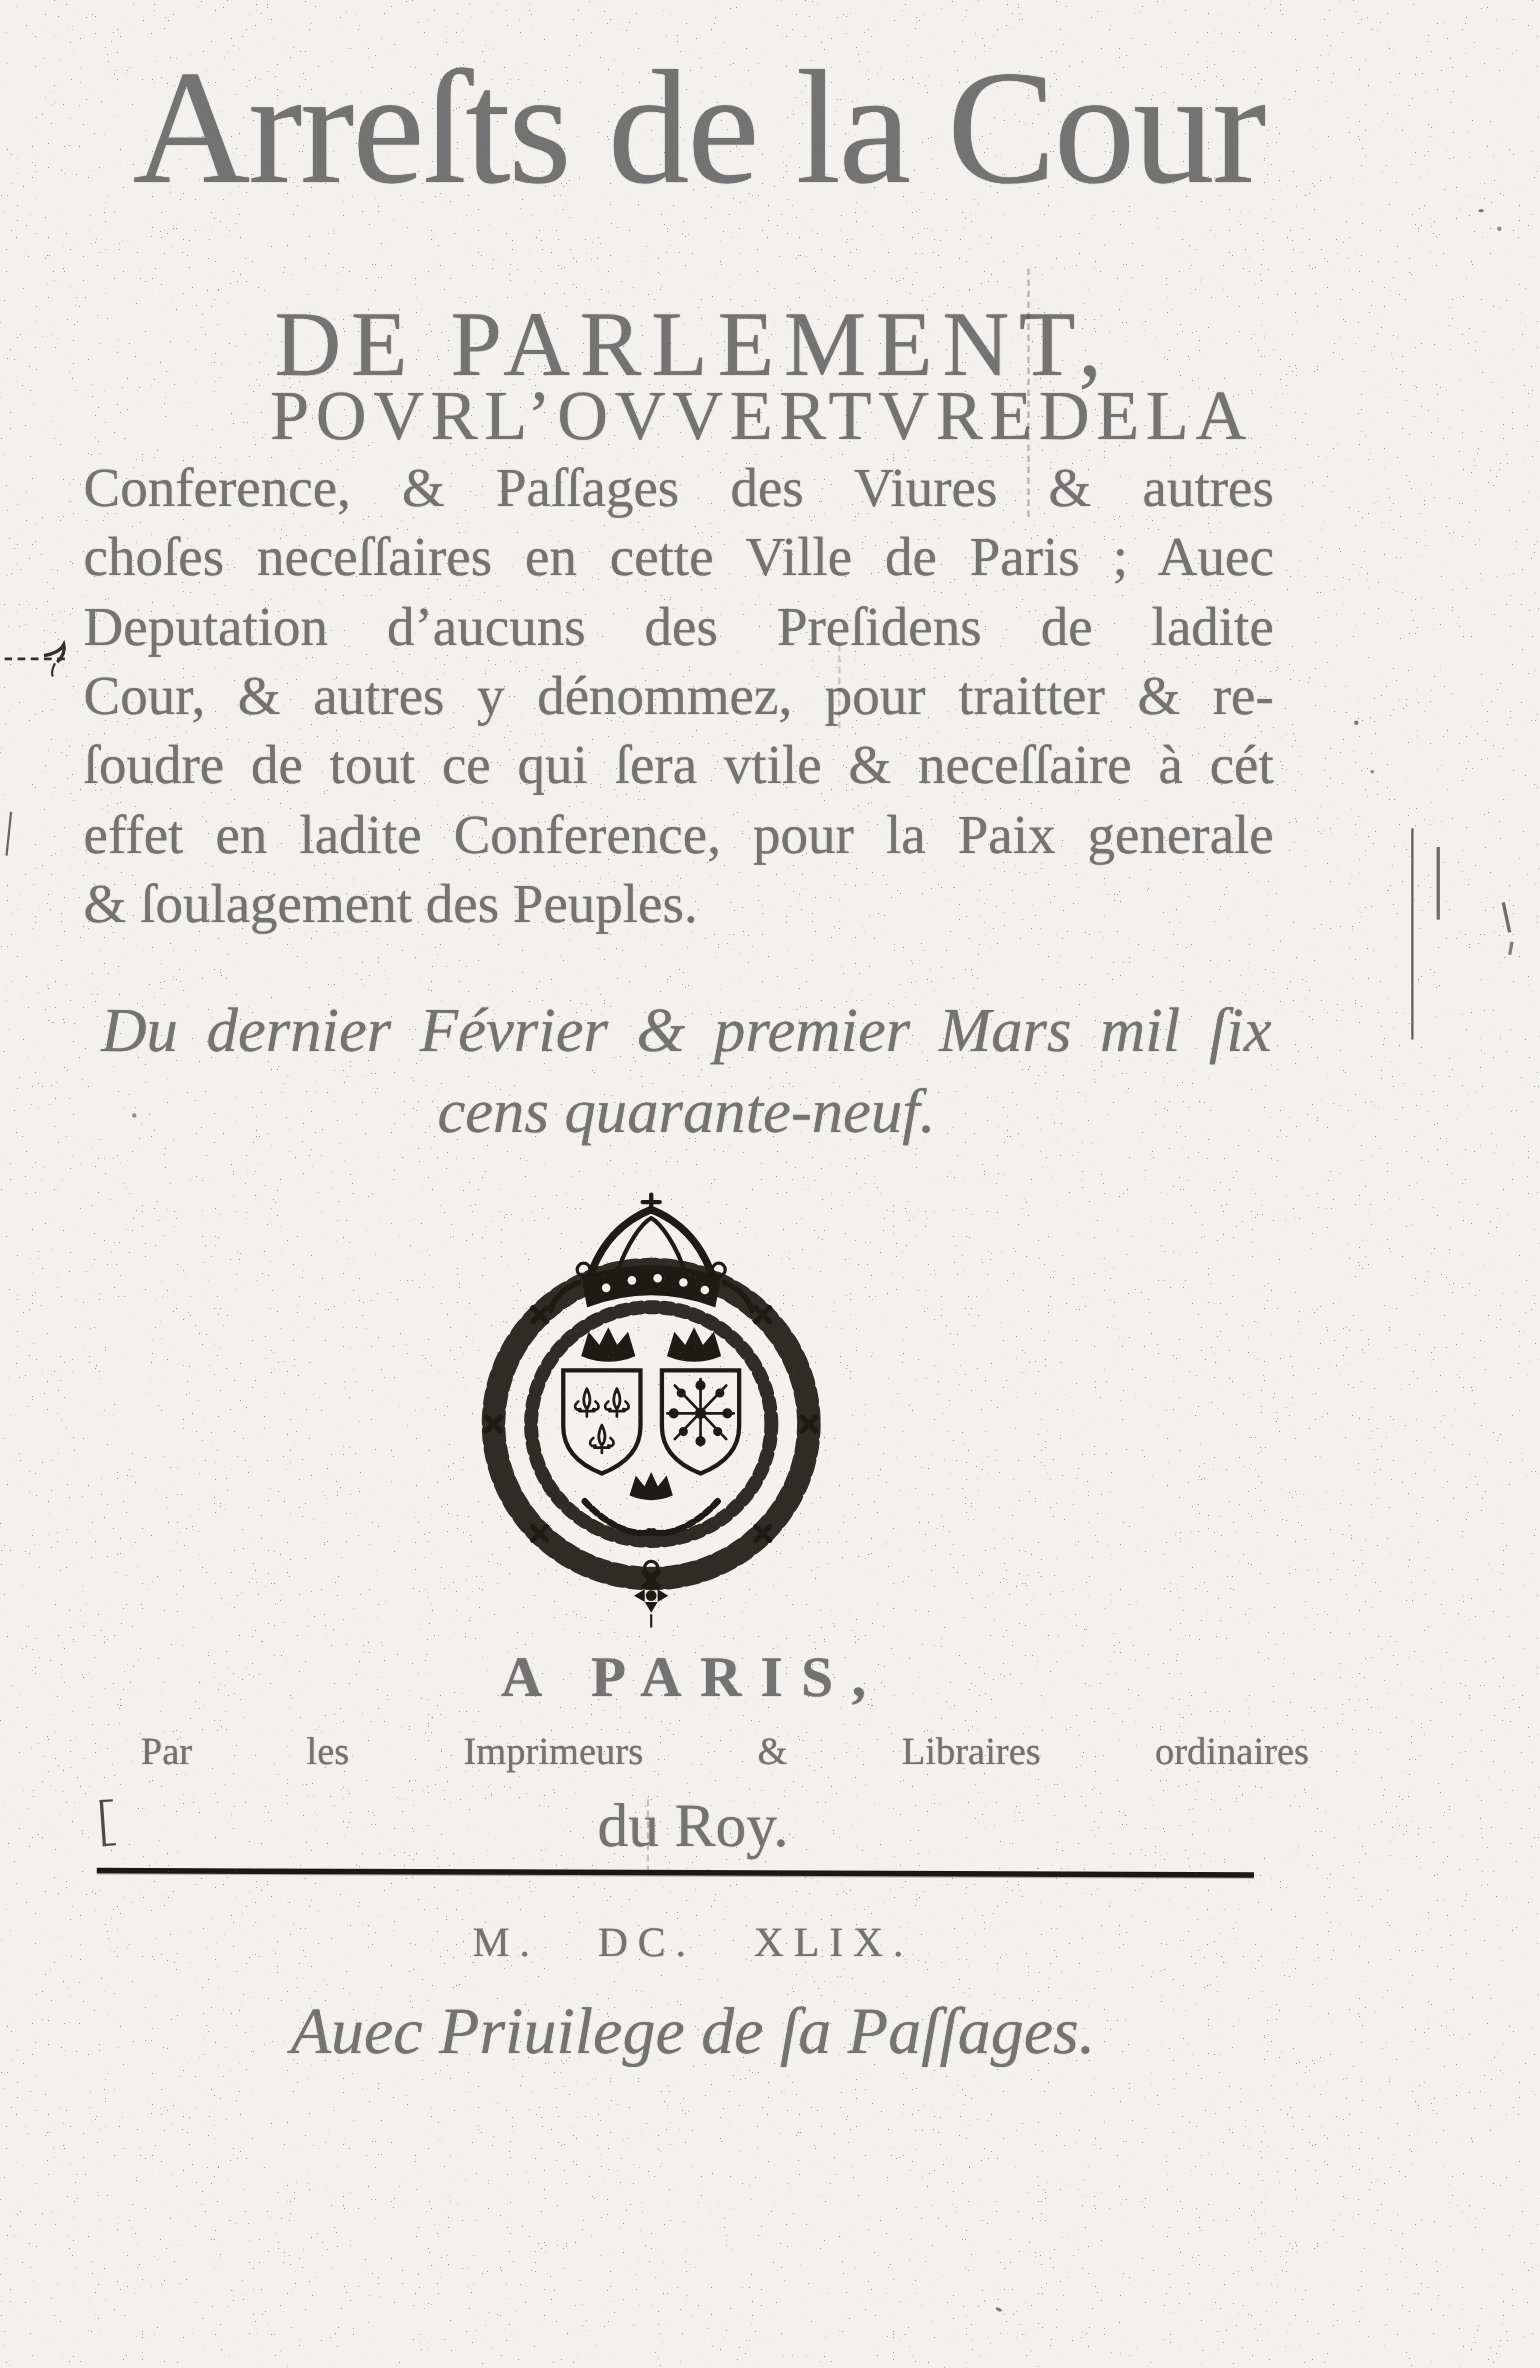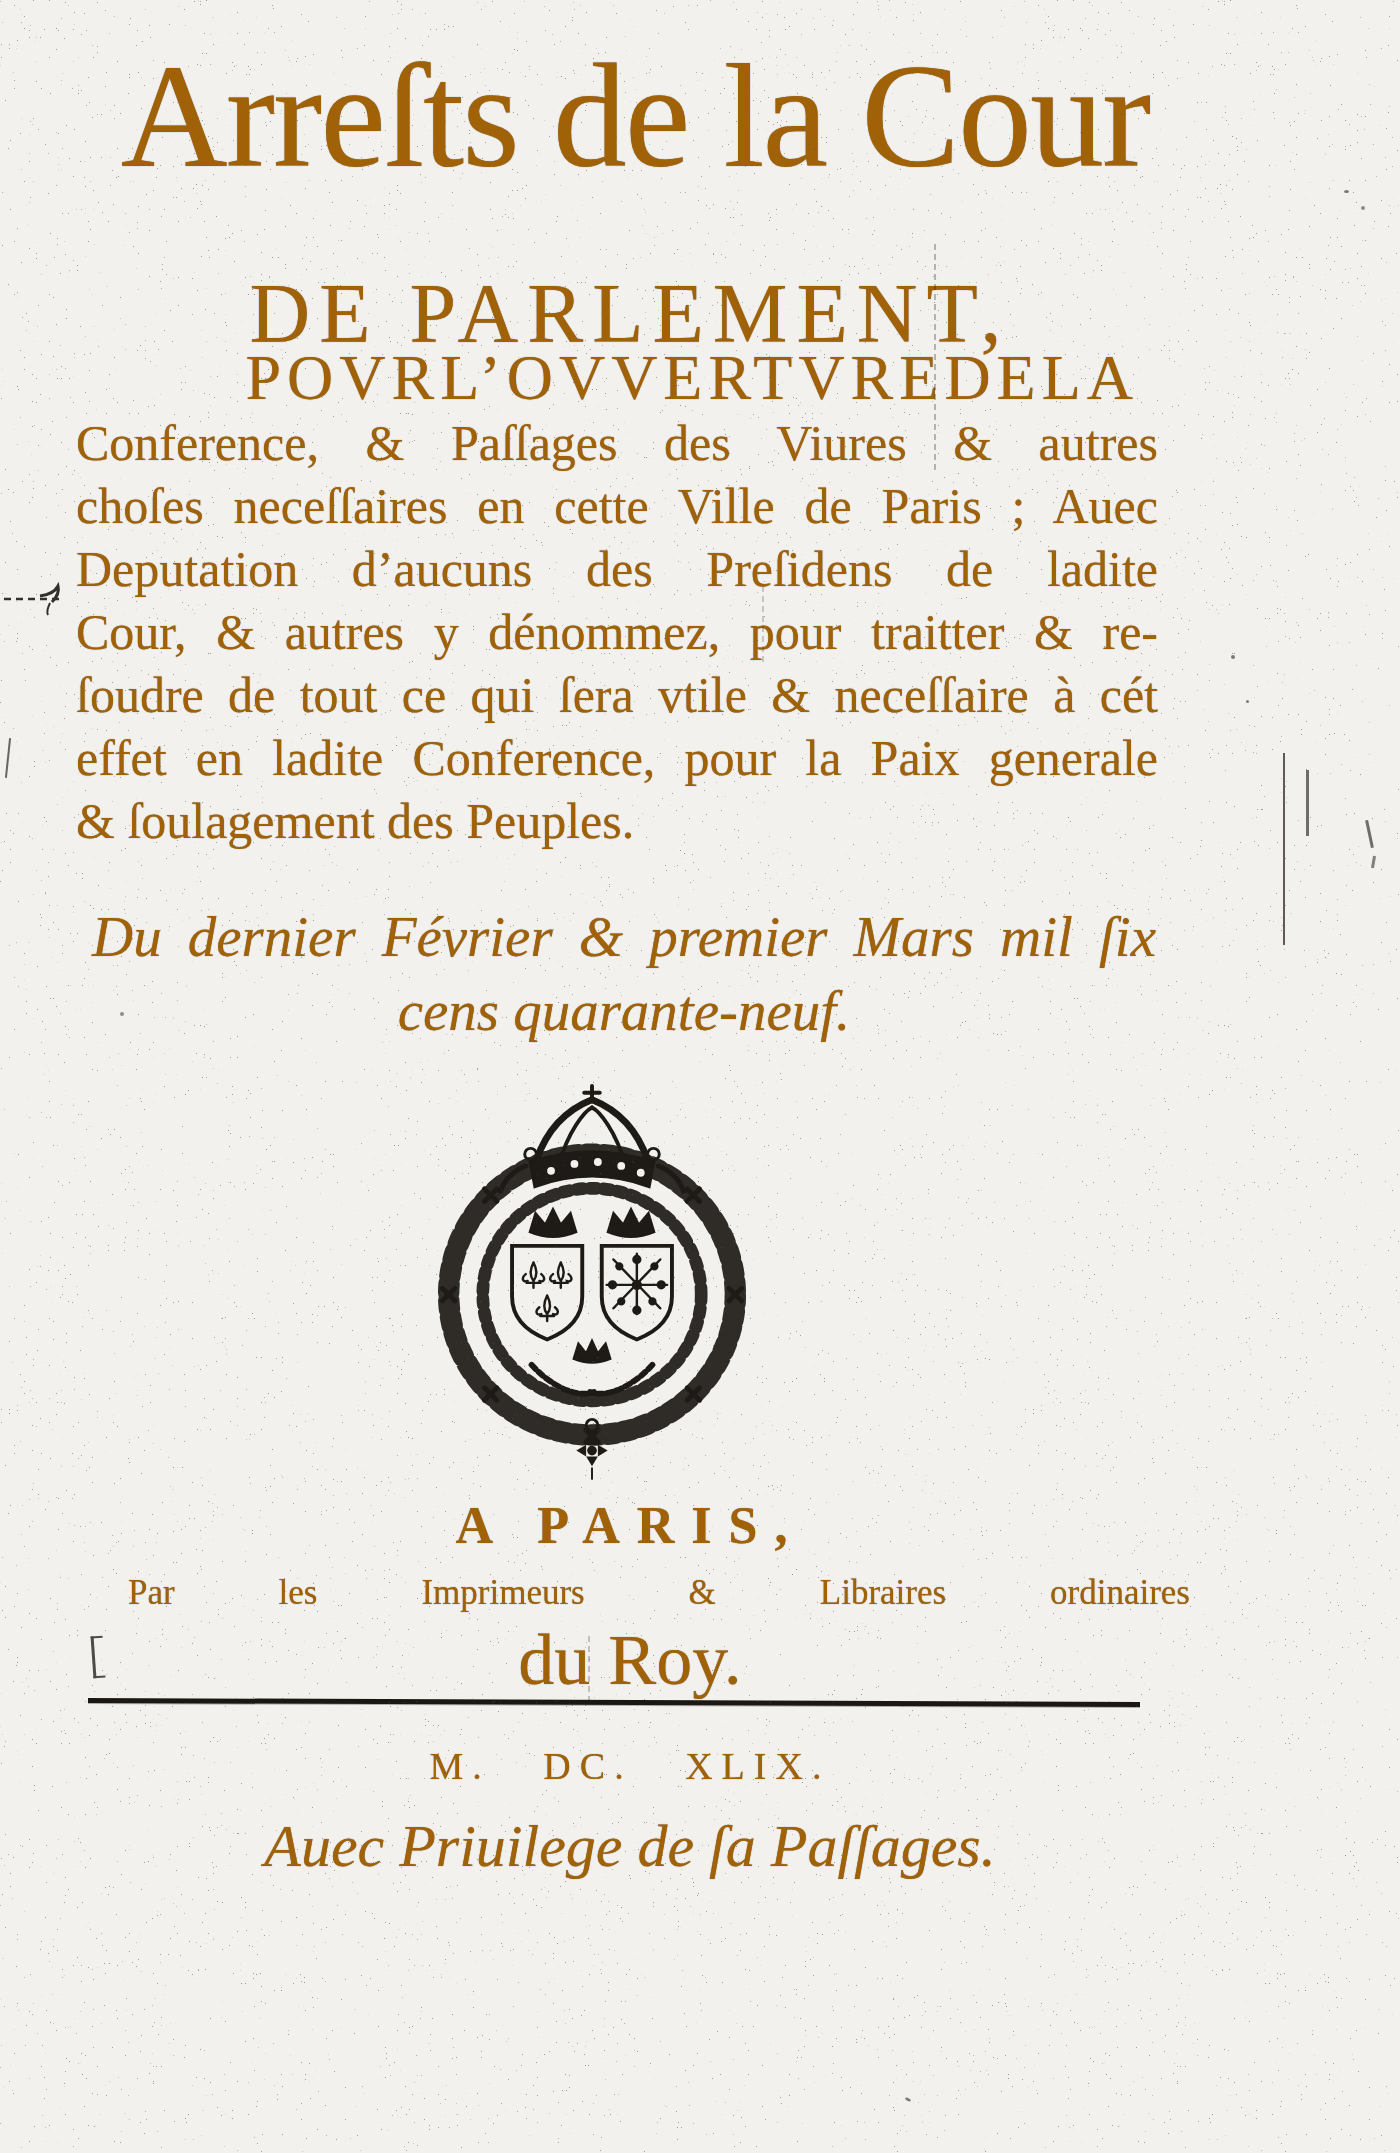--- a/index.html
+++ b/index.html
@@ -2,35 +2,35 @@
 <html><head>
 <meta charset="utf-8">
 <style>
   html,body{margin:0;padding:0;background:#e8e6e0;}
   .page{
     position:relative;width:1400px;height:2153px;overflow:hidden;
     background:#f2f1ed;color:#1c1713;
     font-family:"Liberation Serif","DejaVu Serif",serif;
   }
   .abs{position:absolute;}
-  .ink{color:#a16207;text-shadow:0 0 1px rgba(28,23,19,.55);}
+  .ink{color:#737373;text-shadow:0 0 1px rgba(28,23,19,.55);}
   .ctr{text-align:center;}
   .just{text-align:justify;text-align-last:justify;}
 
   .title1{top:36px;left:40px;width:1190px;font-size:148px;line-height:160px;letter-spacing:-2px;}
   .title2{top:224px;left:40px;width:1180px;font-size:84px;line-height:92px;letter-spacing:9px;margin-top:44px;}
   .capsline{top:342px;left:45px;width:1094px;display:flex;justify-content:flex-end;
             font-size:64px;line-height:72px;letter-spacing:6px;}
   .summary{top:412px;left:76px;width:1082px;font-size:50px;line-height:63px;}
   .summary .ln{height:63px;white-space:nowrap;}
   .summary .ln.just{white-space:normal;}
   .dateblk{top:900px;left:92px;width:1064px;font-size:57px;line-height:74px;font-style:italic;}
   .aparis{top:1496px;left:40px;width:1180px;font-size:52px;line-height:60px;letter-spacing:17px;font-weight:bold;}
   .publine{top:1562px;left:128px;width:1062px;font-size:35px;line-height:62px;}
-  .duroy{top:1628px;left:40px;width:1180px;font-size:72px;line-height:64px;}
+  .duroy{top:1628px;left:40px;width:1180px;font-size:56px;line-height:64px;}
   .rule{top:1700px;left:88px;width:1052px;height:5px;background:#1c1713;transform:rotate(.22deg);
         box-shadow:0 1px 0 rgba(28,23,19,.3);}
   .year{top:1732px;left:40px;width:1180px;font-size:38px;line-height:68px;letter-spacing:9px;word-spacing:34px;}
   .priv{top:1810px;left:40px;width:1180px;font-size:60px;line-height:72px;font-style:italic;}
 
   .emblem{top:1078px;left:436px;}
 
   
   .streak{position:absolute;border-left:2px dashed rgba(35,32,28,.3);}
   .vline{position:absolute;background:#39352f;}

